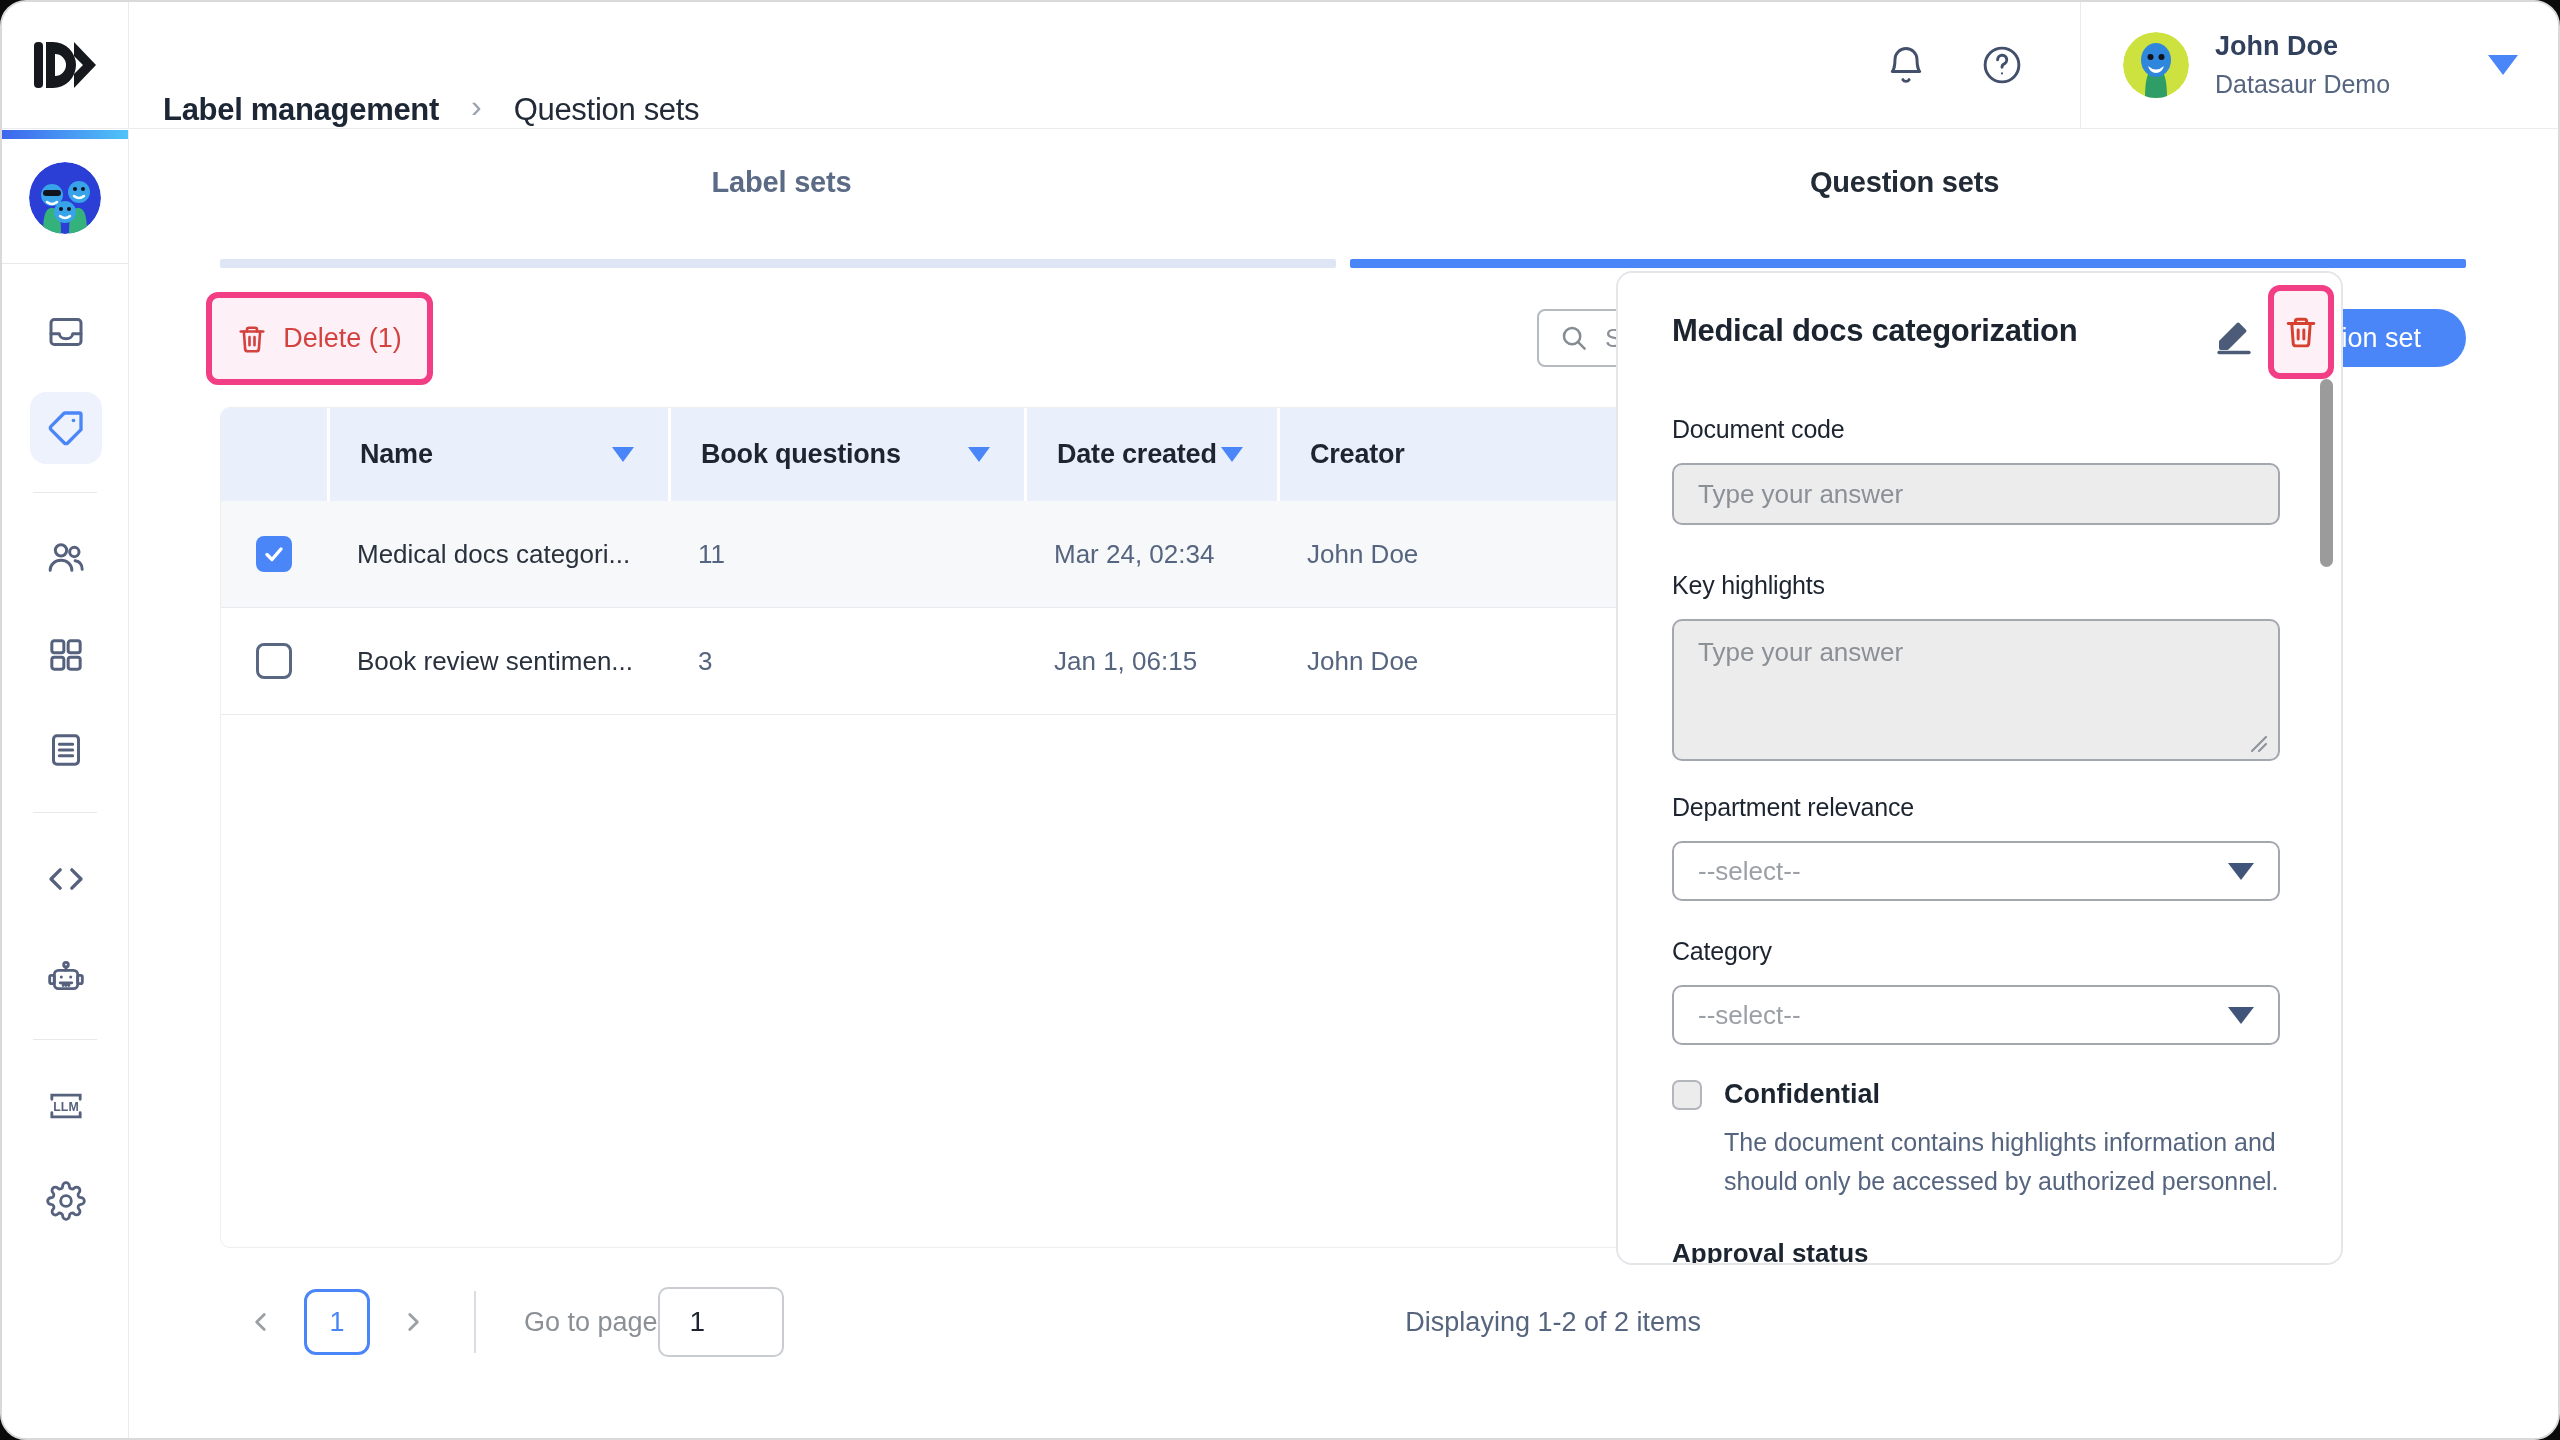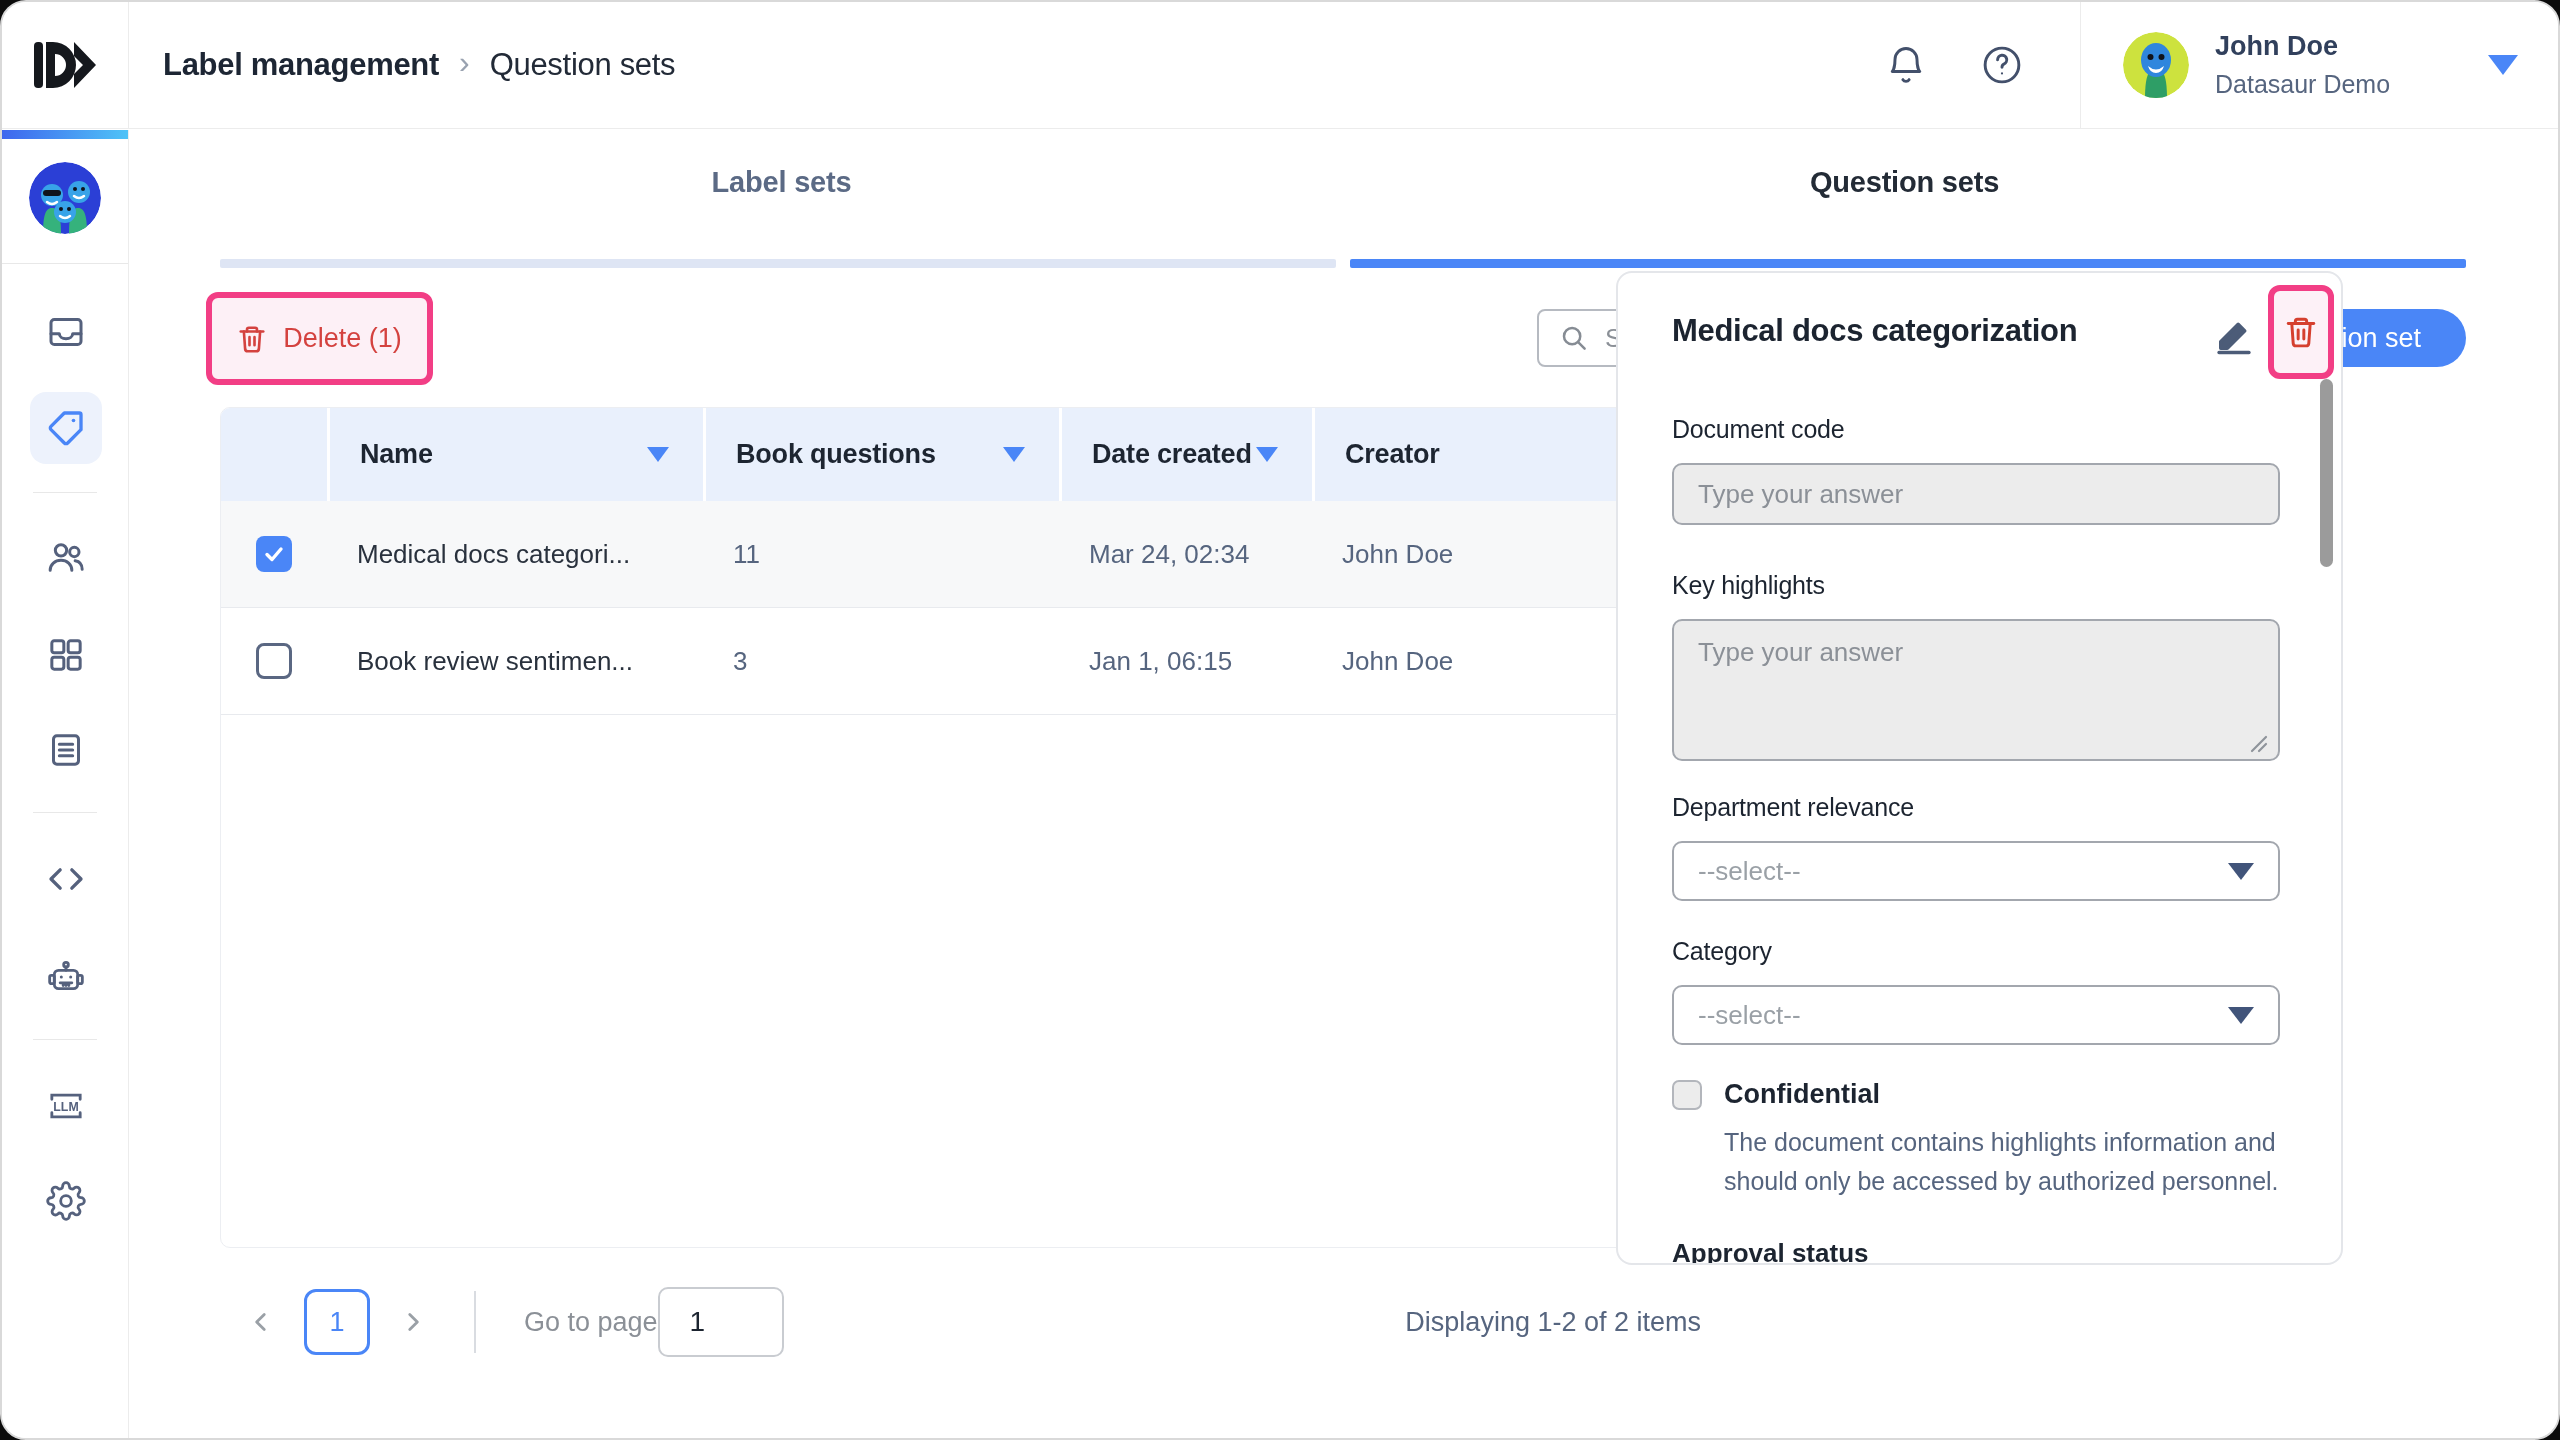--- a/index.html
+++ b/index.html
@@ -5,21 +5,21 @@
   * { margin:0; padding:0; box-sizing:border-box; }
   html,body { background:#0b0b0b; font-family:"Liberation Sans", sans-serif; }
   .window{
     position:relative; width:2560px; height:1440px; background:#fff;
     border:2px solid #d9d9d9; border-radius:26px; overflow:hidden;
   }
   
   .topbar{ position:absolute; top:0; left:0; right:0; height:127px; background:#fff;
     border-bottom:1px solid #ececec; display:flex; align-items:stretch; z-index:10; }
   .logo-box{ width:127px; border-right:1px solid #ececec; display:flex; align-items:center; justify-content:center; }
-  .breadcrumb{ display:flex; align-items:center; gap:20px; padding-left:34px; flex:1; }
+  .breadcrumb{ display:flex; align-items:flex-end; gap:32px; padding-left:34px; flex:1; }
   .bc-primary{ font-size:31px; font-weight:bold; color:#1d2634; letter-spacing:-0.3px; }
   .bc-sep{ font-size:32px; color:#99a2b0; transform:translateY(-3px); }
   .bc-secondary{ font-size:31px; color:#222a37; letter-spacing:-0.3px; }
   .topbar-icons{ display:flex; align-items:center; gap:52px; padding-right:56px; }
   .topbar-vdiv{ width:1px; background:#ececec; }
   .user-chip{ width:477px; display:flex; align-items:center; gap:26px; padding:0 40px 0 42px; }
   .user-names{ display:flex; flex-direction:column; gap:8px; }
   .user-name{ font-size:27px; font-weight:bold; color:#31405c; }
   .user-ws{ font-size:25px; color:#56657f; }
   .caret-down{ margin-left:auto; width:0; height:0; border-left:15px solid transparent;
@@ -61,21 +61,21 @@
   
   .qs-table{ position:absolute; left:90px; top:277px; width:1481px; height:841px;
     border:1px solid #eceef2; border-radius:10px; overflow:hidden; background:#fff; }
   .t-header{ display:flex; height:93px; background:#e9f0fc; }
   .t-hcell{ display:flex; align-items:center; justify-content:space-between; padding:0 34px 0 30px; }
   .t-hcell + .t-hcell{ border-left:3px solid #fff; }
   .t-hcell .h-label{ font-size:27px; font-weight:bold; color:#1d2531; letter-spacing:-0.2px; }
   .sort-tri{ width:0; height:0; border-left:11px solid transparent; border-right:11px solid transparent;
     border-top:15px solid #4a86f7; }
   .col-check{ width:106px; }
-  .col-name{ width:376px;align-items:center; }
+  .col-name{ width:341px;align-items:center; }
   .col-total{ width:356px; }
   .col-date{ width:253px; }
   .col-creator{ flex:1; }
   .t-row{ display:flex; height:107px; align-items:center; border-bottom:1px solid #e8eaee; }
   .t-row.selected{ background:#f7f8f9; }
   .t-cell{ padding:0 30px; font-size:26px; color:#56657f; }
   .t-cell.name{ color:#29313d; white-space:nowrap; overflow:hidden; text-overflow:ellipsis; }
   .cb{ width:36px; height:36px; border-radius:8px; margin:0 auto; display:flex; align-items:center; justify-content:center; }
   .cb.checked{ background:#4a86f7; }
   .cb.unchecked{ background:#fff; border:3px solid #5a6782; }

